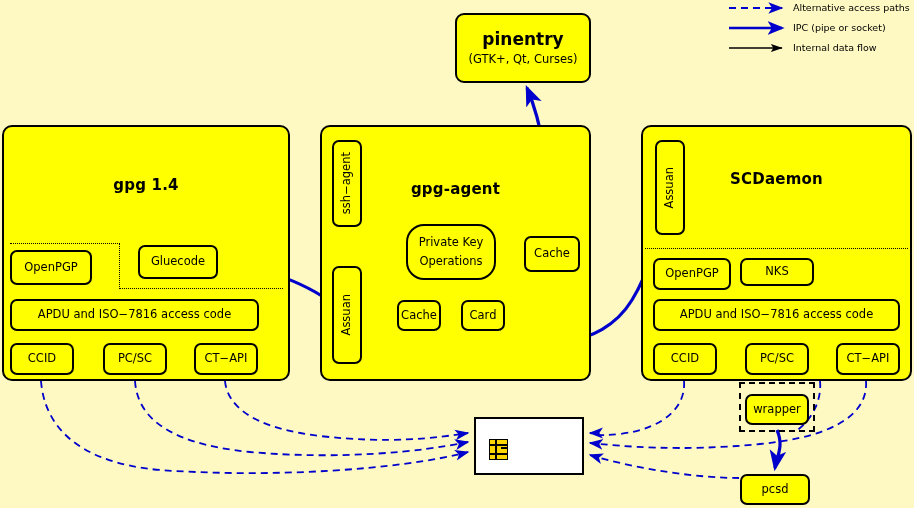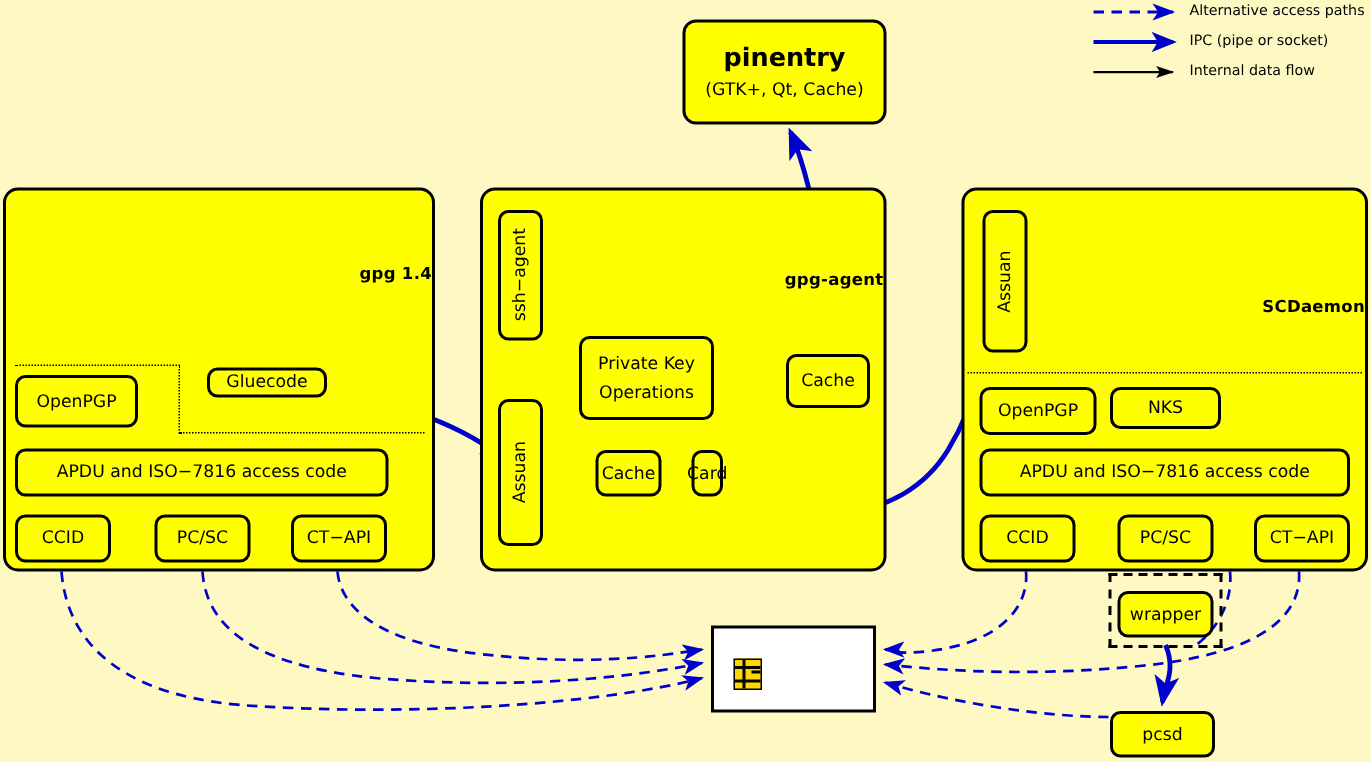--- a/index.html
+++ b/index.html
@@ -9,22 +9,22 @@
   svg#canvas{position:absolute;left:0;top:0;width:914px;height:508px;}
 
   .node{position:absolute;box-sizing:border-box;background:#ffff00;
         border:2px solid #000;display:flex;flex-direction:column;
         align-items:center;justify-content:center;text-align:center;
         color:#000;line-height:1.15;}
   .rnd{border-radius:9px;}
   .rnd-sm{border-radius:7px;}
 
   .panel{border-radius:10px;border:2.5px solid #000;}
-  .panel-title{position:absolute;left:0;width:100%;text-align:right;
-               font-weight:bold;font-size:11px;letter-spacing:.2px;}
+  .panel-title{position:absolute;left:0;width:100%;text-align:center;
+               font-weight:bold;font-size:15px;letter-spacing:.2px;}
 
   .lbl{font-size:11.5px;}
   .vert{writing-mode:vertical-rl;transform:rotate(180deg);}
 
   .pin-title{font-weight:bold;font-size:17px;margin-bottom:4px;}
   .pin-sub{font-size:11.5px;}
 
   .card{position:absolute;box-sizing:border-box;background:#ffffff;
         border:2px solid #000;}
   .chip{position:absolute;background:#ffd700;border:1.6px solid #000;}
@@ -93,69 +93,69 @@
       <path d="M729,48 L782,48" stroke="#000" stroke-width="1.5" fill="none" marker-end="url(#ar-blk)"></path>
     </g>
   </svg>
 
   <div class="legend" style="left:793px;top:2px;">Alternative access paths</div>
   <div class="legend" style="left:793px;top:22px;">IPC (pipe or socket)</div>
   <div class="legend" style="left:793px;top:42px;">Internal data flow</div>
 
   <div class="node rnd" style="left:455px;top:13px;width:136px;height:70px;">
     <div class="pin-title">pinentry</div>
-    <div class="pin-sub">(GTK+, Qt, Cache)</div>
+    <div class="pin-sub">(GTK+, Qt, Curses)</div>
   </div>
 
   <div class="node panel" style="left:2px;top:125px;width:288px;height:256px;justify-content:flex-start;">
     <div class="panel-title" style="top:50px;">gpg 1.4</div>
   </div>
 
   <div style="position:absolute;left:10px;top:243px;width:110px;height:0;
               border-top:1.6px dotted #000;"></div>
   <div style="position:absolute;left:119px;top:243px;width:0;height:46px;
               border-left:1.6px dotted #000;"></div>
   <div style="position:absolute;left:119px;top:288px;width:164px;height:0;
               border-top:1.6px dotted #000;"></div>
 
   <div class="node rnd-sm lbl" style="left:10px;top:250px;width:82px;height:35px;">OpenPGP</div>
 
-  <div class="node rnd-sm lbl" style="left:138px;top:245px;width:80px;height:20px;">Gluecode</div>
+  <div class="node rnd-sm lbl" style="left:138px;top:245px;width:80px;height:34px;">Gluecode</div>
 
   <div class="node rnd-sm lbl" style="left:10px;top:299px;width:249px;height:32px;">APDU and ISO−7816 access code</div>
 
   <div class="node rnd-sm lbl" style="left:10px;top:343px;width:64px;height:32px;">CCID</div>
   <div class="node rnd-sm lbl" style="left:103px;top:343px;width:64px;height:32px;">PC/SC</div>
   <div class="node rnd-sm lbl" style="left:194px;top:343px;width:64px;height:32px;">CT−API</div>
 
   <div class="node panel" style="left:320px;top:125px;width:271px;height:256px;justify-content:flex-start;padding-left:37px;">
     <div class="panel-title" style="top:54px;">gpg-agent</div>
   </div>
 
   <div class="node rnd-sm lbl" style="left:332px;top:140px;width:30px;height:87px;">
     <span class="vert">ssh−agent</span>
   </div>
 
   <div class="node rnd-sm lbl" style="left:332px;top:266px;width:30px;height:98px;">
     <span class="vert">Assuan</span>
   </div>
 
-  <div class="node rnd-sm lbl" style="left:386px;top:224px;width:90px;height:56px;">
+  <div class="node rnd-sm lbl" style="left:406px;top:224px;width:90px;height:56px;border-radius:18px;">
     <div>Private Key</div>
     <div style="margin-top:5px;">Operations</div>
   </div>
 
   <div class="node rnd-sm lbl" style="left:524px;top:236px;width:56px;height:36px;">Cache</div>
 
   <div class="node rnd-sm lbl" style="left:397px;top:300px;width:44px;height:31px;">Cache</div>
 
-  <div class="node rnd-sm lbl" style="left:461px;top:300px;width:21px;height:31px;">Card</div>
+  <div class="node rnd-sm lbl" style="left:461px;top:300px;width:44px;height:31px;">Card</div>
 
   <div class="node panel" style="left:641px;top:125px;width:271px;height:256px;justify-content:flex-start;">
-    <div class="panel-title" style="top:72px;">SCDaemon</div>
+    <div class="panel-title" style="top:44px;">SCDaemon</div>
   </div>
 
   <div class="node rnd-sm lbl" style="left:655px;top:140px;width:30px;height:95px;">
     <span class="vert">Assuan</span>
   </div>
 
   <div style="position:absolute;left:645px;top:248px;width:263px;height:0;
               border-top:1.6px dotted #000;"></div>
 
   <div class="node rnd-sm lbl" style="left:653px;top:258px;width:78px;height:32px;">OpenPGP</div>

